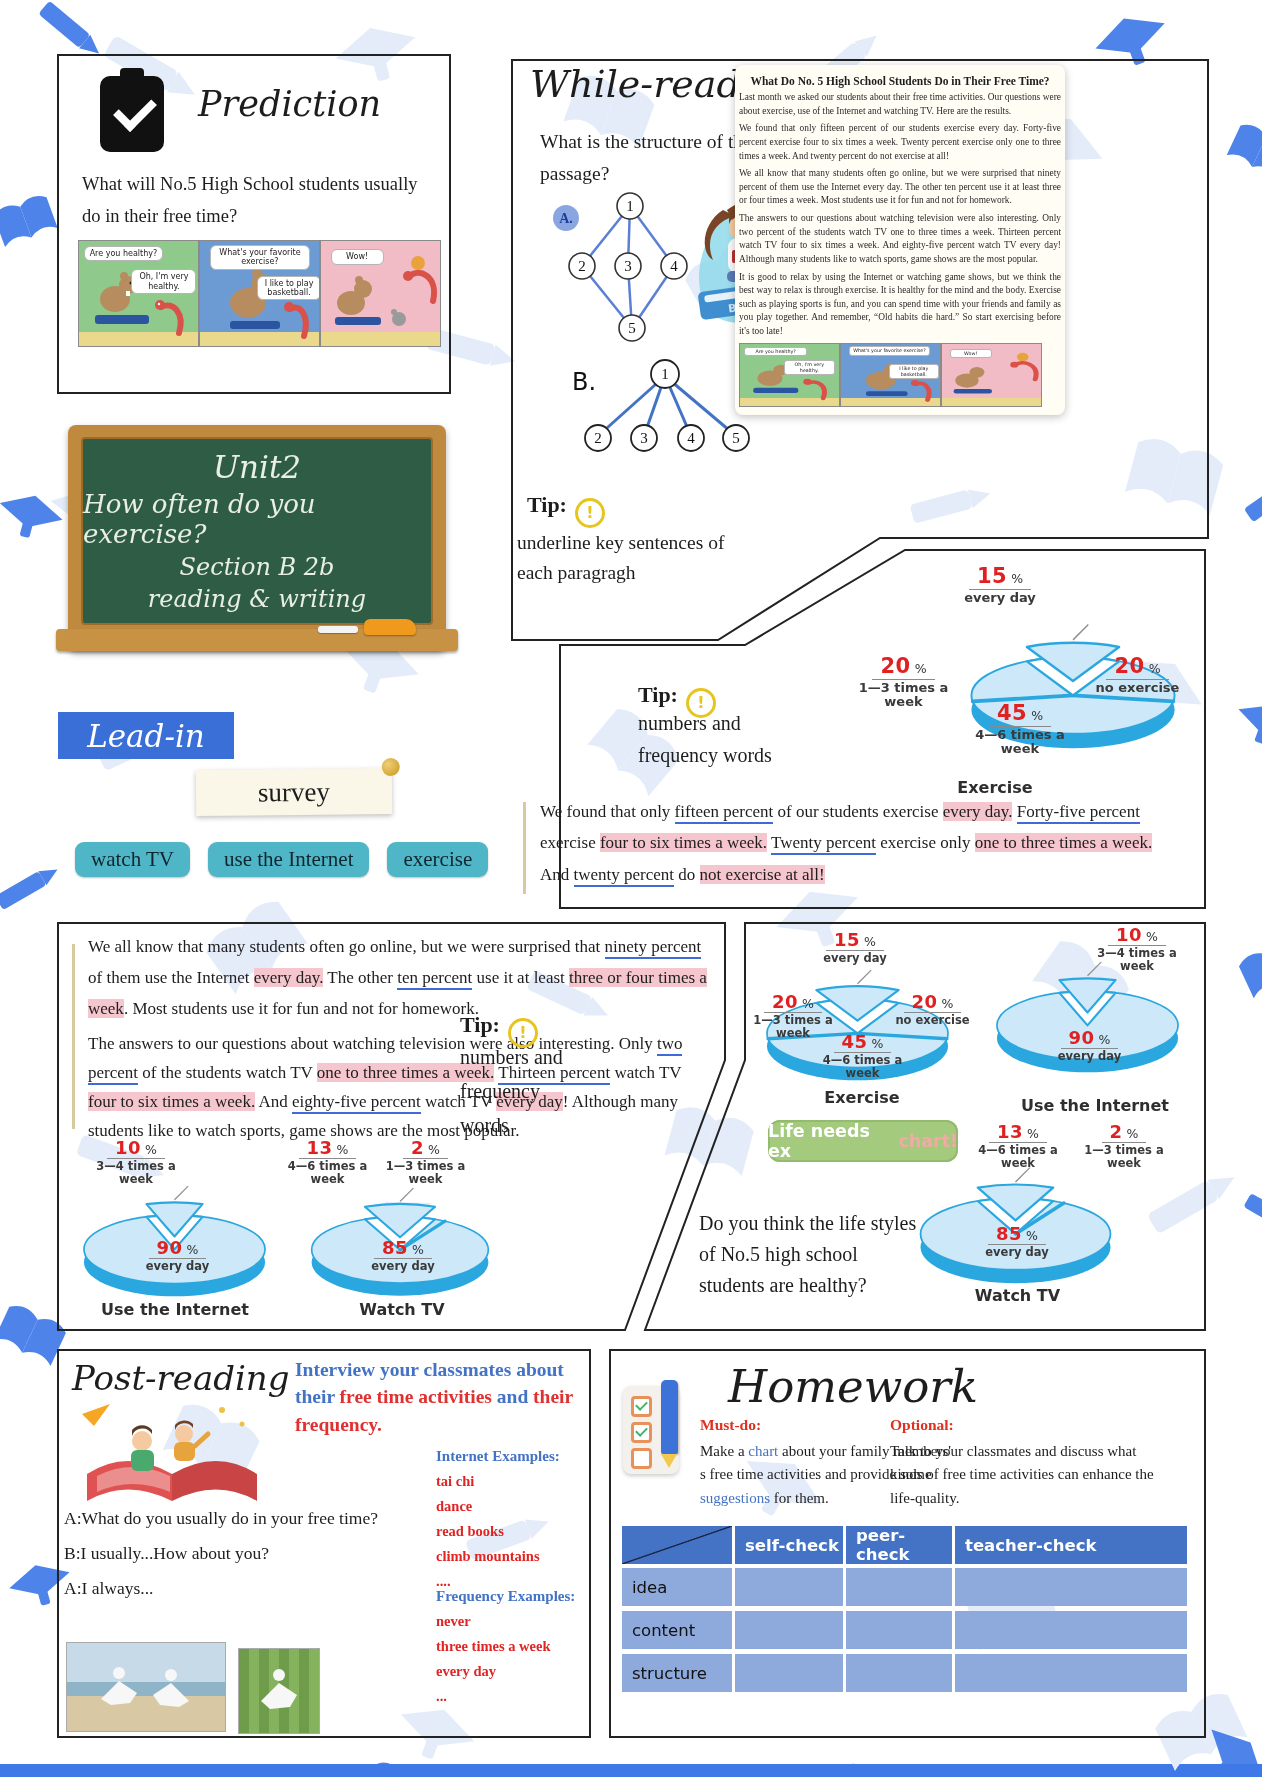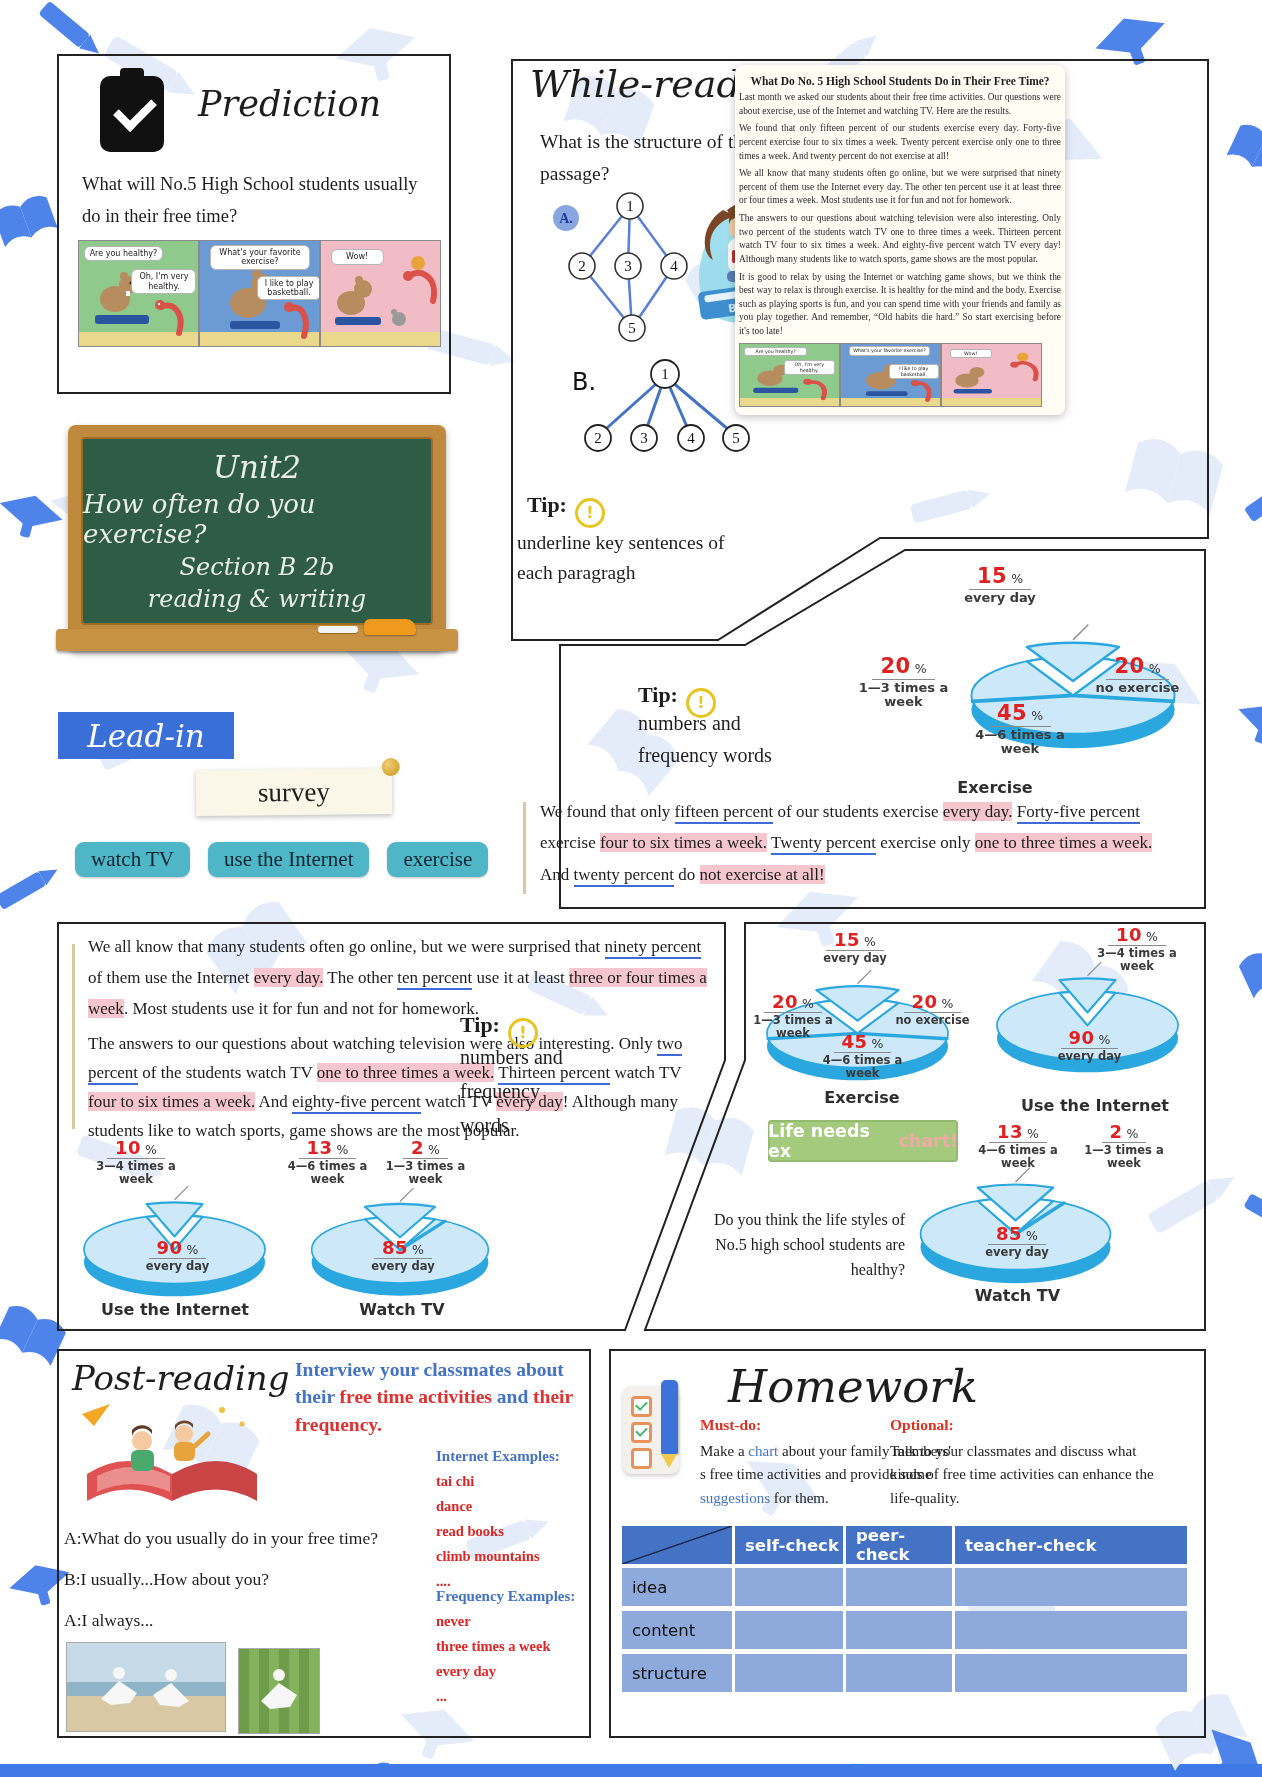--- a/index.html
+++ b/index.html
@@ -50,32 +50,32 @@
 .board{position:absolute;left:68px;top:425px;width:378px;height:226px;background:#c08a3e;border-radius:8px;box-shadow:0 3px 6px rgba(0,0,0,.3);}
 .board .green{position:absolute;left:13px;top:12px;right:13px;bottom:26px;background:#2e5c45;border-radius:4px;border:2px solid #9c6c28;
  display:flex;flex-direction:column;align-items:center;justify-content:center;gap:4px;color:#e9efe2;}
 .board .tray{position:absolute;left:-12px;bottom:0;width:402px;height:22px;background:#c89244;border-radius:4px;box-shadow:0 2px 3px rgba(0,0,0,.35);}
 .chalk{position:absolute;left:250px;bottom:18px;width:40px;height:7px;background:#f4f4f4;border-radius:3px;box-shadow:0 1px 1px rgba(0,0,0,.3);}
 .eraser{position:absolute;right:30px;bottom:16px;width:52px;height:16px;background:#ef9a1d;border-radius:6px 10px 4px 4px;box-shadow:0 1px 2px rgba(0,0,0,.35);}
 .lead{position:absolute;left:58px;top:712px;width:176px;height:47px;background:#3a6fd8;color:#fff;display:flex;align-items:center;justify-content:center;font-size:31px;}
 .banner{position:absolute;left:196px;top:769px;width:196px;height:46px;background:#faf6e8;box-shadow:0 2px 5px rgba(0,0,0,.25);display:flex;align-items:center;justify-content:center;font-size:27px;transform:rotate(-.6deg);}
 .pin{position:absolute;right:-8px;top:-10px;width:18px;height:18px;border-radius:50%;background:radial-gradient(circle at 35% 35%,#f0cf76,#c8951d);}
 
-.badge{position:absolute;left:768px;top:1120px;width:190px;height:42px;background:#a3ca7d;border-radius:4px;display:flex;align-items:center;justify-content:center;font-size:17.5px;font-family:"DejaVu Sans",sans-serif;box-shadow:inset 0 0 0 2px #93ba6e;}
+.badge{position:absolute;left:768px;top:1120px;width:190px;height:42px;background:#a3ca7d;border-radius:12px;display:flex;align-items:center;justify-content:center;font-size:17.5px;font-family:"DejaVu Sans",sans-serif;box-shadow:inset 0 0 0 2px #93ba6e;}
 
 .hw-head,.hw-row{display:grid;grid-template-columns:110px 108px 106px 232px;column-gap:3px;}
 .hw-head{margin-bottom:4px;}
 .hw-hcell{background:#4472c4;color:#fff;font-family:"DejaVu Sans",sans-serif;font-weight:bold;font-size:16.5px;height:38px;display:flex;align-items:center;padding-left:10px;box-sizing:border-box;}
 .hw-hcell.diag{background:
  linear-gradient(to bottom right,rgba(0,0,0,0) 48.5%,#1b2a4a 49.5%,#1b2a4a 50.5%,rgba(0,0,0,0) 51.5%),#4472c4;}
 .hw-row{margin-bottom:5px;}
 .hw-cell{background:#8ea9db;height:38px;}
 .hw-label{font-family:"DejaVu Sans",sans-serif;font-size:16.5px;color:#111;display:flex;align-items:center;padding-left:10px;}
 
-.dlg-line{font-size:17.5px;margin-bottom:14px;margin-top:20px;}
+.dlg-line{font-size:17.5px;margin-bottom:14px;}
 .ex-item{color:#e02424;font-size:14.5px;font-weight:bold;margin-bottom:8px;font-family:"Liberation Serif",serif;}
 .ex-head{color:#4472c4;font-weight:bold;font-size:15px;margin-bottom:8px;}
 .hw-body{font-size:15px;line-height:1.55;color:#1d1d1d;}
 .red-label{color:#e03020;font-weight:bold;font-size:15.5px;}
 
 .clipboard{position:absolute;left:100px;top:68px;width:64px;height:84px;}
 .clip-body{position:absolute;left:0;top:8px;width:64px;height:76px;background:#111;border-radius:10px;}
 .clip-tab{position:absolute;left:20px;top:0;width:24px;height:16px;background:#111;border-radius:4px 4px 0 0;}
 .clip-check{position:absolute;left:16px;top:30px;width:30px;height:16px;border-left:8px solid #fff;border-bottom:8px solid #fff;transform:rotate(-45deg);}
 .hwicon{position:absolute;left:623px;top:1380px;width:74px;height:98px;}
@@ -611,21 +611,21 @@
       <path d="M120,62 L77.9,25.3 A106,40 0 0 1 162.1,25.3 Z" fill="#ffffff" stroke="#2ba7df" stroke-width="2.5" stroke-linejoin="round"></path>
       <path d="M120,62 L77.9,25.3 A106,40 0 0 1 162.1,25.3 Z" fill="#cde8f8" stroke="#2ba7df" stroke-width="2.5" stroke-linejoin="round" transform="translate(0,-15)"></path>
       <line x1="120" y1="4" x2="136" y2="-12" stroke="#909090" stroke-width="1.5"></line>
     </svg>
 <div class="pct-label sm" style="left:972px;top:1224px;width:90px;z-index:6;">
   <div class="top"><span class="num">85</span><span class="pct">%</span></div>
   <div class="sub">every day</div>
 </div>
 <div class="pie-title" style="left:960px;top:1286px;width:115px;">Watch TV</div>
 
-<div class="abs" style="left:685px;top:1208px;width:220px;font-size:16px;line-height:1.55;z-index:3;text-align:right;">Do you think the life styles of No.5 high school students are healthy?</div>
+<div class="abs" style="left:699px;top:1208px;width:220px;font-size:20px;line-height:1.55;z-index:3;">Do you think the life styles of No.5 high school students are healthy?</div>
 
 <div class="abs script" style="left:72px;top:1358px;font-size:34px;z-index:3;">Post-reading</div>
 <div class="abs" style="left:295px;top:1356px;width:290px;font-size:19.5px;font-weight:bold;line-height:1.4;z-index:3;"><span class="seg-b">Interview your classmates about their </span><span class="seg-r">free time activities </span><span class="seg-b">and </span><span class="seg-r">their frequency.</span></div>
 
 <svg class="abs" width="205" height="125" viewBox="0 0 205 125" style="left:72px;top:1396px;z-index:2;">
   <polygon points="10,18 38,8 22,30" fill="#f5a623"></polygon>
   <circle cx="150" cy="14" r="3" fill="#f0c040"></circle>
       <circle cx="170" cy="28" r="2.5" fill="#f0c040"></circle>
   <path d="M15,78 Q55,52 100,78 L100,105 Q55,82 15,105 Z" fill="#e05252"></path>
   <path d="M185,78 Q145,52 100,78 L100,105 Q145,82 185,105 Z" fill="#c94444"></path>

